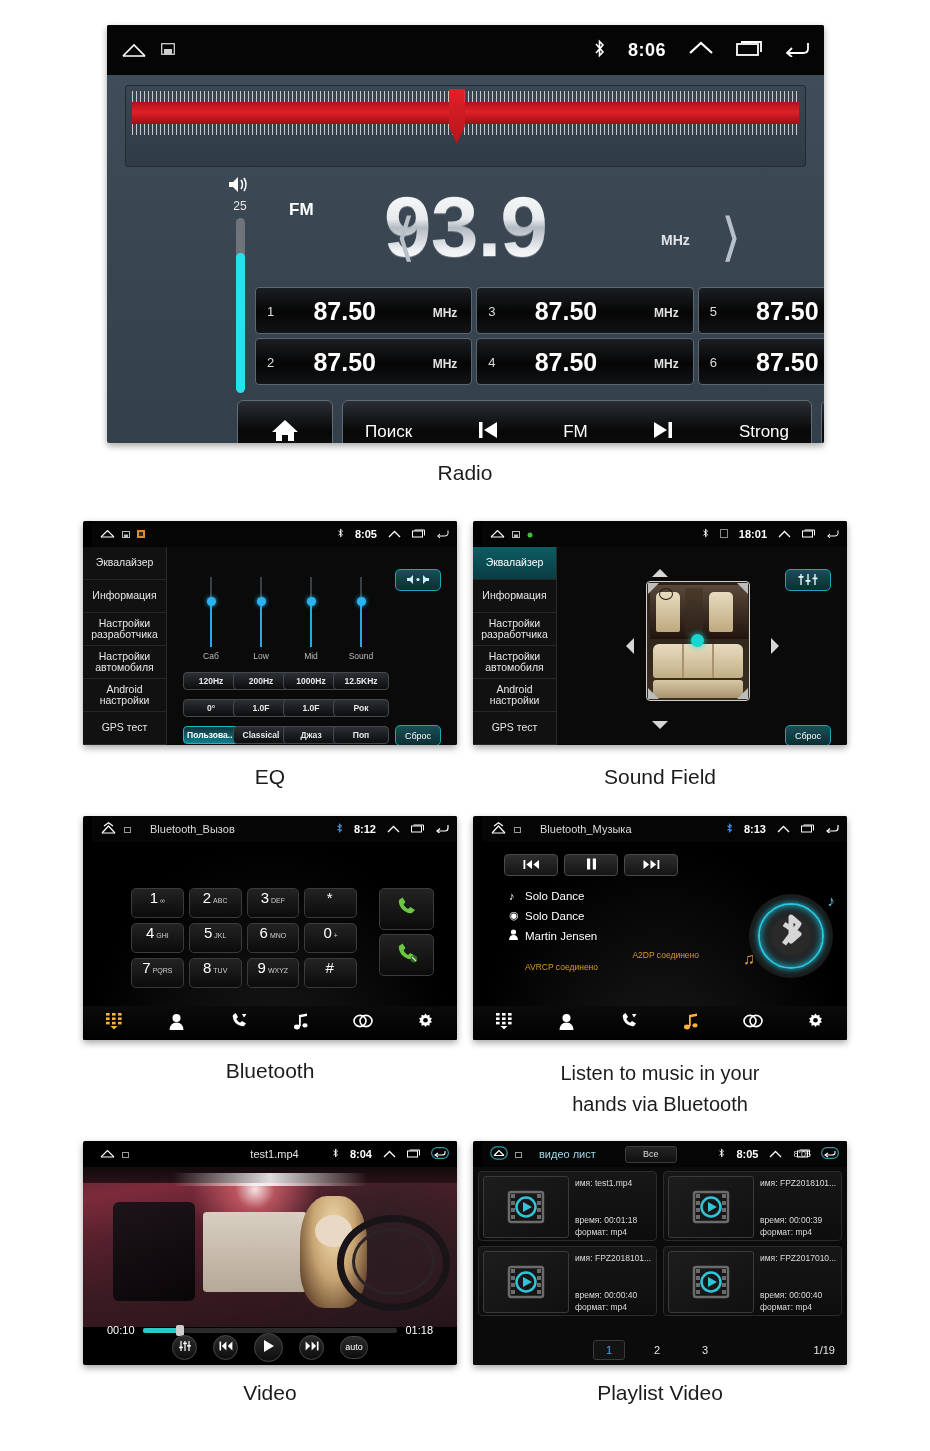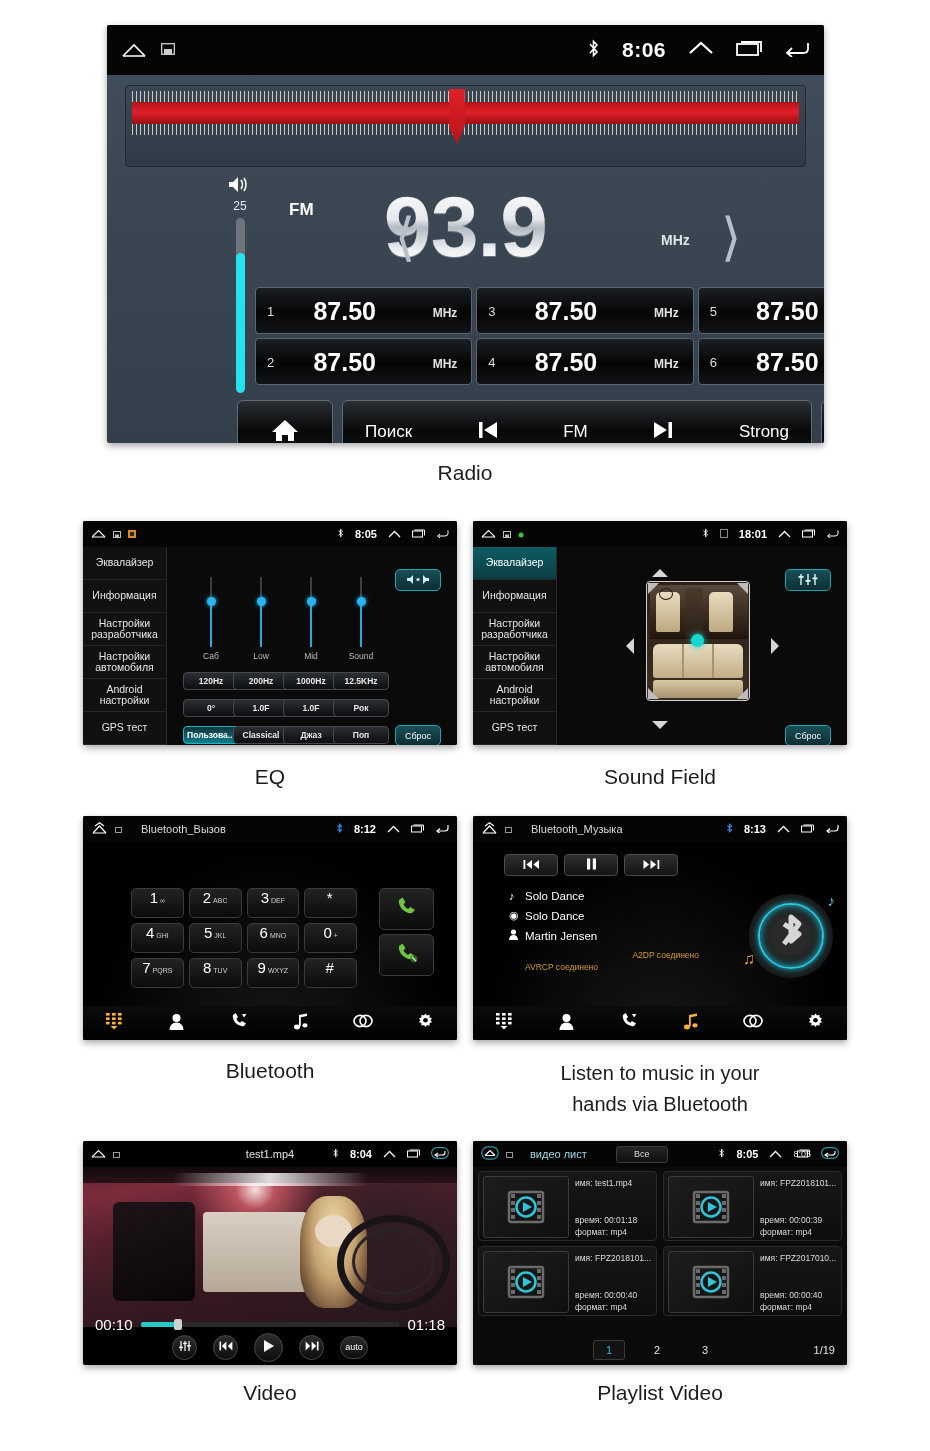--- a/index.html
+++ b/index.html
@@ -41,21 +41,21 @@
 
   
   #radio {
     left:107px; top:25px; width:717px; height:418px;
     background:linear-gradient(180deg,#414f5c 0%,#3b4854 40%,#333f4a 100%);
     border-radius:2px;
   }
   #radio .statusbar { height:50px; padding:0 14px; }
   #radio .statusbar .sb-left > * { margin-right:14px; }
   #radio .statusbar .sb-right > * { margin-left:22px; }
-  #radio .sb-time { font-size:21px; letter-spacing:.5px; }
+  #radio .sb-time { font-size:18px; letter-spacing:.5px; }
 
   .dialarea {
     position:absolute; left:18px; top:60px; width:681px; height:82px;
     background:linear-gradient(180deg,#3a4752,#2f3b46);
     border:1px solid #222b33;
     border-radius:3px;
   }
   .tickstrip {
     position:absolute; left:6px; right:6px; top:5px; height:44px;
   }
@@ -115,21 +115,21 @@
   .bb {
     background:linear-gradient(180deg,#2a2f34,#070707 50%,#15181b);
     border:1px solid #626c75; border-radius:6px;
     display:flex; align-items:center; justify-content:center; color:#fff;
   }
   .bb.side { width:96px; }
   .bb.mid { flex:1; justify-content:space-between; padding:0 22px; font-size:17px; }
 
   
   .sm { width:374px; height:224px; border-radius:2px; }
-  .sm .statusbar { height:26px; padding:0 8px; font-size:11px; }
+  .sm .statusbar { height:26px; padding:0 8px; font-size:11px;margin-left:9px; }
   .sm .statusbar .sb-left > * { margin-right:7px; }
   .sm .statusbar .sb-right > * { margin-left:11px; }
 
   
   .settings-body { position:absolute; left:0; right:0; top:26px; bottom:0; background:#0a0a0a; display:flex; }
   .side-menu { width:84px; background:#111; border-right:1px solid #2a2a2a; }
   .side-item {
     height:33px; display:flex; align-items:center; justify-content:center;
     text-align:center; color:#e6e6e6; font-size:10.5px; line-height:11.5px;
     border-bottom:1px solid #262626; padding:0 3px;
@@ -202,21 +202,21 @@
 
   
   #videoScreen .vid-img {
     position:absolute; left:0; right:0; top:26px; height:160px;
     background:
       radial-gradient(circle at 46% 14%, rgba(255,235,235,.95) 0%, rgba(255,120,130,.55) 8%, rgba(0,0,0,0) 26%),
       radial-gradient(circle at 80% 45%, rgba(40,30,34,.85) 0%, rgba(0,0,0,0) 40%),
       linear-gradient(170deg,#5b2630 0%,#7d2b3b 14%,#55202c 34%,#3a1a22 60%,#241318 100%);
     overflow:hidden;
   }
-  .vid-seek { position:absolute; left:0; right:0; bottom:32px; height:18px; display:flex; align-items:center; padding:0 12px; color:#fff; font-size:15px; }
+  .vid-seek { position:absolute; left:0; right:0; bottom:26px; height:18px; display:flex; align-items:center; padding:0 24px; color:#fff; font-size:11px; }
   .seek-track { flex:1; height:5px; margin:0 8px; background:#2a2a2a; position:relative; border-radius:2px; }
   .seek-fill { position:absolute; left:0; top:0; bottom:0; width:14%; background:#27c9c9; border-radius:2px; }
   .seek-knob { position:absolute; left:13%; top:-3px; width:8px; height:11px; background:#cfcfcf; border-radius:2px; }
   .vctl { position:absolute; left:0; right:0; bottom:2px; height:32px; display:flex; align-items:center; justify-content:center; gap:16px; }
   .vcbtn { width:25px; height:25px; border-radius:50%; background:linear-gradient(180deg,#2c2c2c,#0d0d0d);
            border:1px solid #494949; color:#fff; display:flex; align-items:center; justify-content:center; font-size:12px; }
 
   
   .pl-body { position:absolute; left:0; right:0; top:26px; bottom:0; background:#0b0b0b; }
   .pl-grid { position:absolute; left:5px; right:5px; top:4px; }

